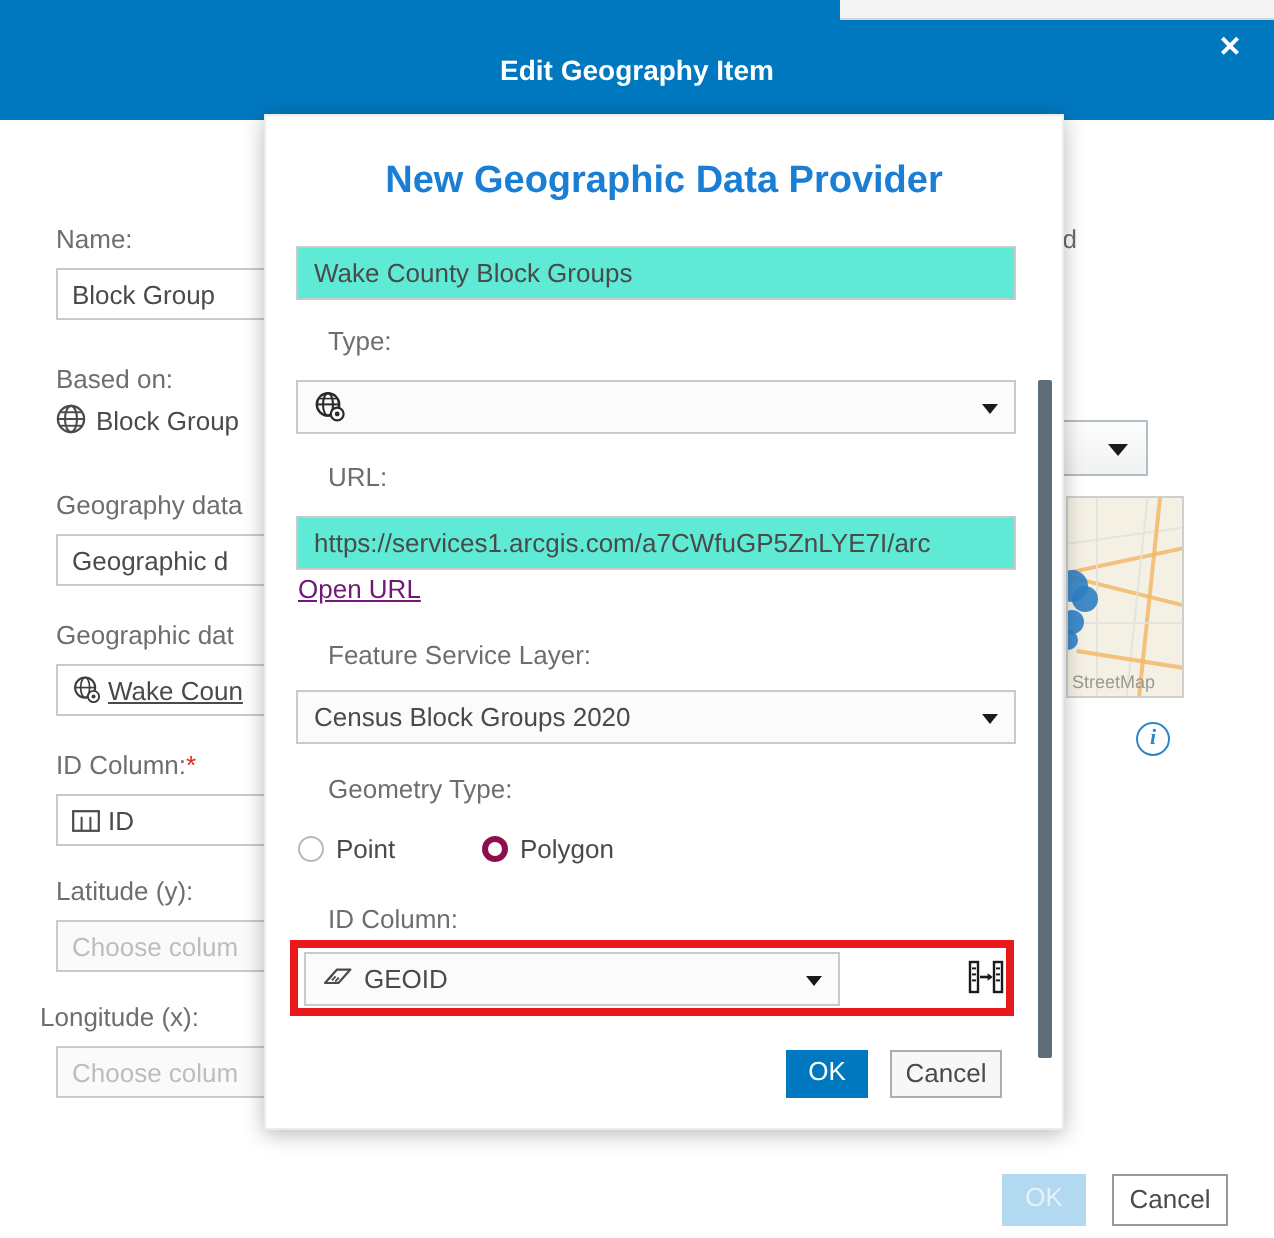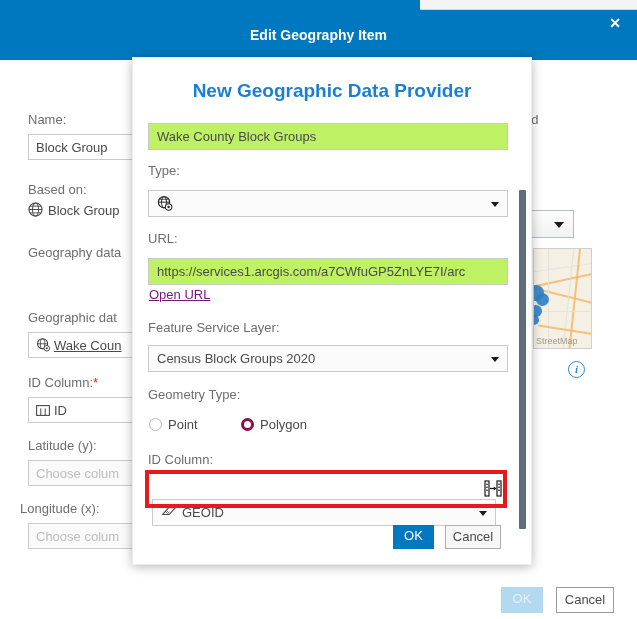--- a/index.html
+++ b/index.html
@@ -208,27 +208,28 @@
     text-align: center;
     color: #1a7fd4;
     font-size: 19px;
     font-weight: bold;
   }
   .if-label {
     position: absolute;
     color: #6e6e6e;
     font-size: 13px;
     white-space: nowrap;
+    margin-left: 16px;
   }
   .if-input {
     position: absolute;
     height: 27px;
     box-sizing: border-box;
     border: 1px solid #cacaca;
-    background: #bef264;
+    background: #5eead4;
     line-height: 25px;
     padding: 0 8px;
     font-size: 13px;
     color: #4a4a4a;
     white-space: nowrap;
     overflow: hidden;
   }
   .if-select {
     position: absolute;
     height: 27px;
@@ -359,20 +360,21 @@
       <svg width="15" height="15" viewBox="0 0 16 16">
         <circle cx="8" cy="8" r="7" fill="none" stroke="#4a4a4a" stroke-width="1.2"></circle>
         <ellipse cx="8" cy="8" rx="3.2" ry="7" fill="none" stroke="#4a4a4a" stroke-width="1.1"></ellipse>
         <line x1="1" y1="8" x2="15" y2="8" stroke="#4a4a4a" stroke-width="1.1"></line>
         <line x1="2.2" y1="4.4" x2="13.8" y2="4.4" stroke="#4a4a4a" stroke-width="1"></line>
         <line x1="2.2" y1="11.6" x2="13.8" y2="11.6" stroke="#4a4a4a" stroke-width="1"></line>
       </svg>
     </div>
 
     <div class="of-label" style="left:28px; top:185px;">Geography data</div>
+    <div class="of-input" style="left:28px; top:207px; width:110px;">Geographic d</div>
 
     <div class="of-label" style="left:28px; top:250px;">Geographic dat</div>
     <div class="of-input" style="left:28px; top:272px; width:110px;text-decoration:underline;">
       <span style="display:inline-block;width:15px;height:13px;vertical-align:-2px;margin-right:3px;">
         <svg width="15" height="14" viewBox="0 0 16 15">
           <circle cx="7" cy="6.2" r="5.4" fill="none" stroke="#3d3d3d" stroke-width="1.1"></circle>
           <ellipse cx="7" cy="6.2" rx="2.4" ry="5.4" fill="none" stroke="#3d3d3d" stroke-width=".9"></ellipse>
           <line x1="1.6" y1="6.2" x2="12.4" y2="6.2" stroke="#3d3d3d" stroke-width=".9"></line>
           <circle cx="11.5" cy="11" r="3" fill="#ffffff" stroke="#3d3d3d" stroke-width="1"></circle>
           <circle cx="11.5" cy="11" r="1.1" fill="#3d3d3d"></circle>
@@ -460,21 +462,21 @@
 
   <div class="if-label" style="left:148px; top:387px;">Geometry Type:</div>
   <div class="radio-wrap" style="left:149px; top:417px;">
     <span class="radio-dot"></span><span>Point</span>
   </div>
   <div class="radio-wrap" style="left:241px; top:417px;">
     <span class="radio-dot on"></span><span>Polygon</span>
   </div>
 
   <div class="if-label" style="left:148px; top:452px;">ID Column:</div>
-  <div class="if-select" style="left:152px; top:499px; width:344px;">
+  <div class="if-select" style="left:152px; top:476px; width:268px;">
     <span style="display:inline-block;width:16px;height:13px;vertical-align:-2px;margin-right:5px;">
       <svg width="16" height="13" viewBox="0 0 16 13">
         <path d="M1.5 8.5 L7.5 1.8 L14.2 1.8 L8.2 8.5 Z" fill="none" stroke="#4a4a4a" stroke-width="1.1" stroke-linejoin="round"></path>
         <line x1="3.4" y1="6.6" x2="5.2" y2="4.6" stroke="#4a4a4a" stroke-width=".9"></line>
         <line x1="5.0" y1="7.2" x2="6.8" y2="5.2" stroke="#4a4a4a" stroke-width=".9"></line>
         <line x1="6.6" y1="7.8" x2="8.4" y2="5.8" stroke="#4a4a4a" stroke-width=".9"></line>
       </svg>
     </span><span>GEOID</span>
     <span class="caret"></span>
   </div>

